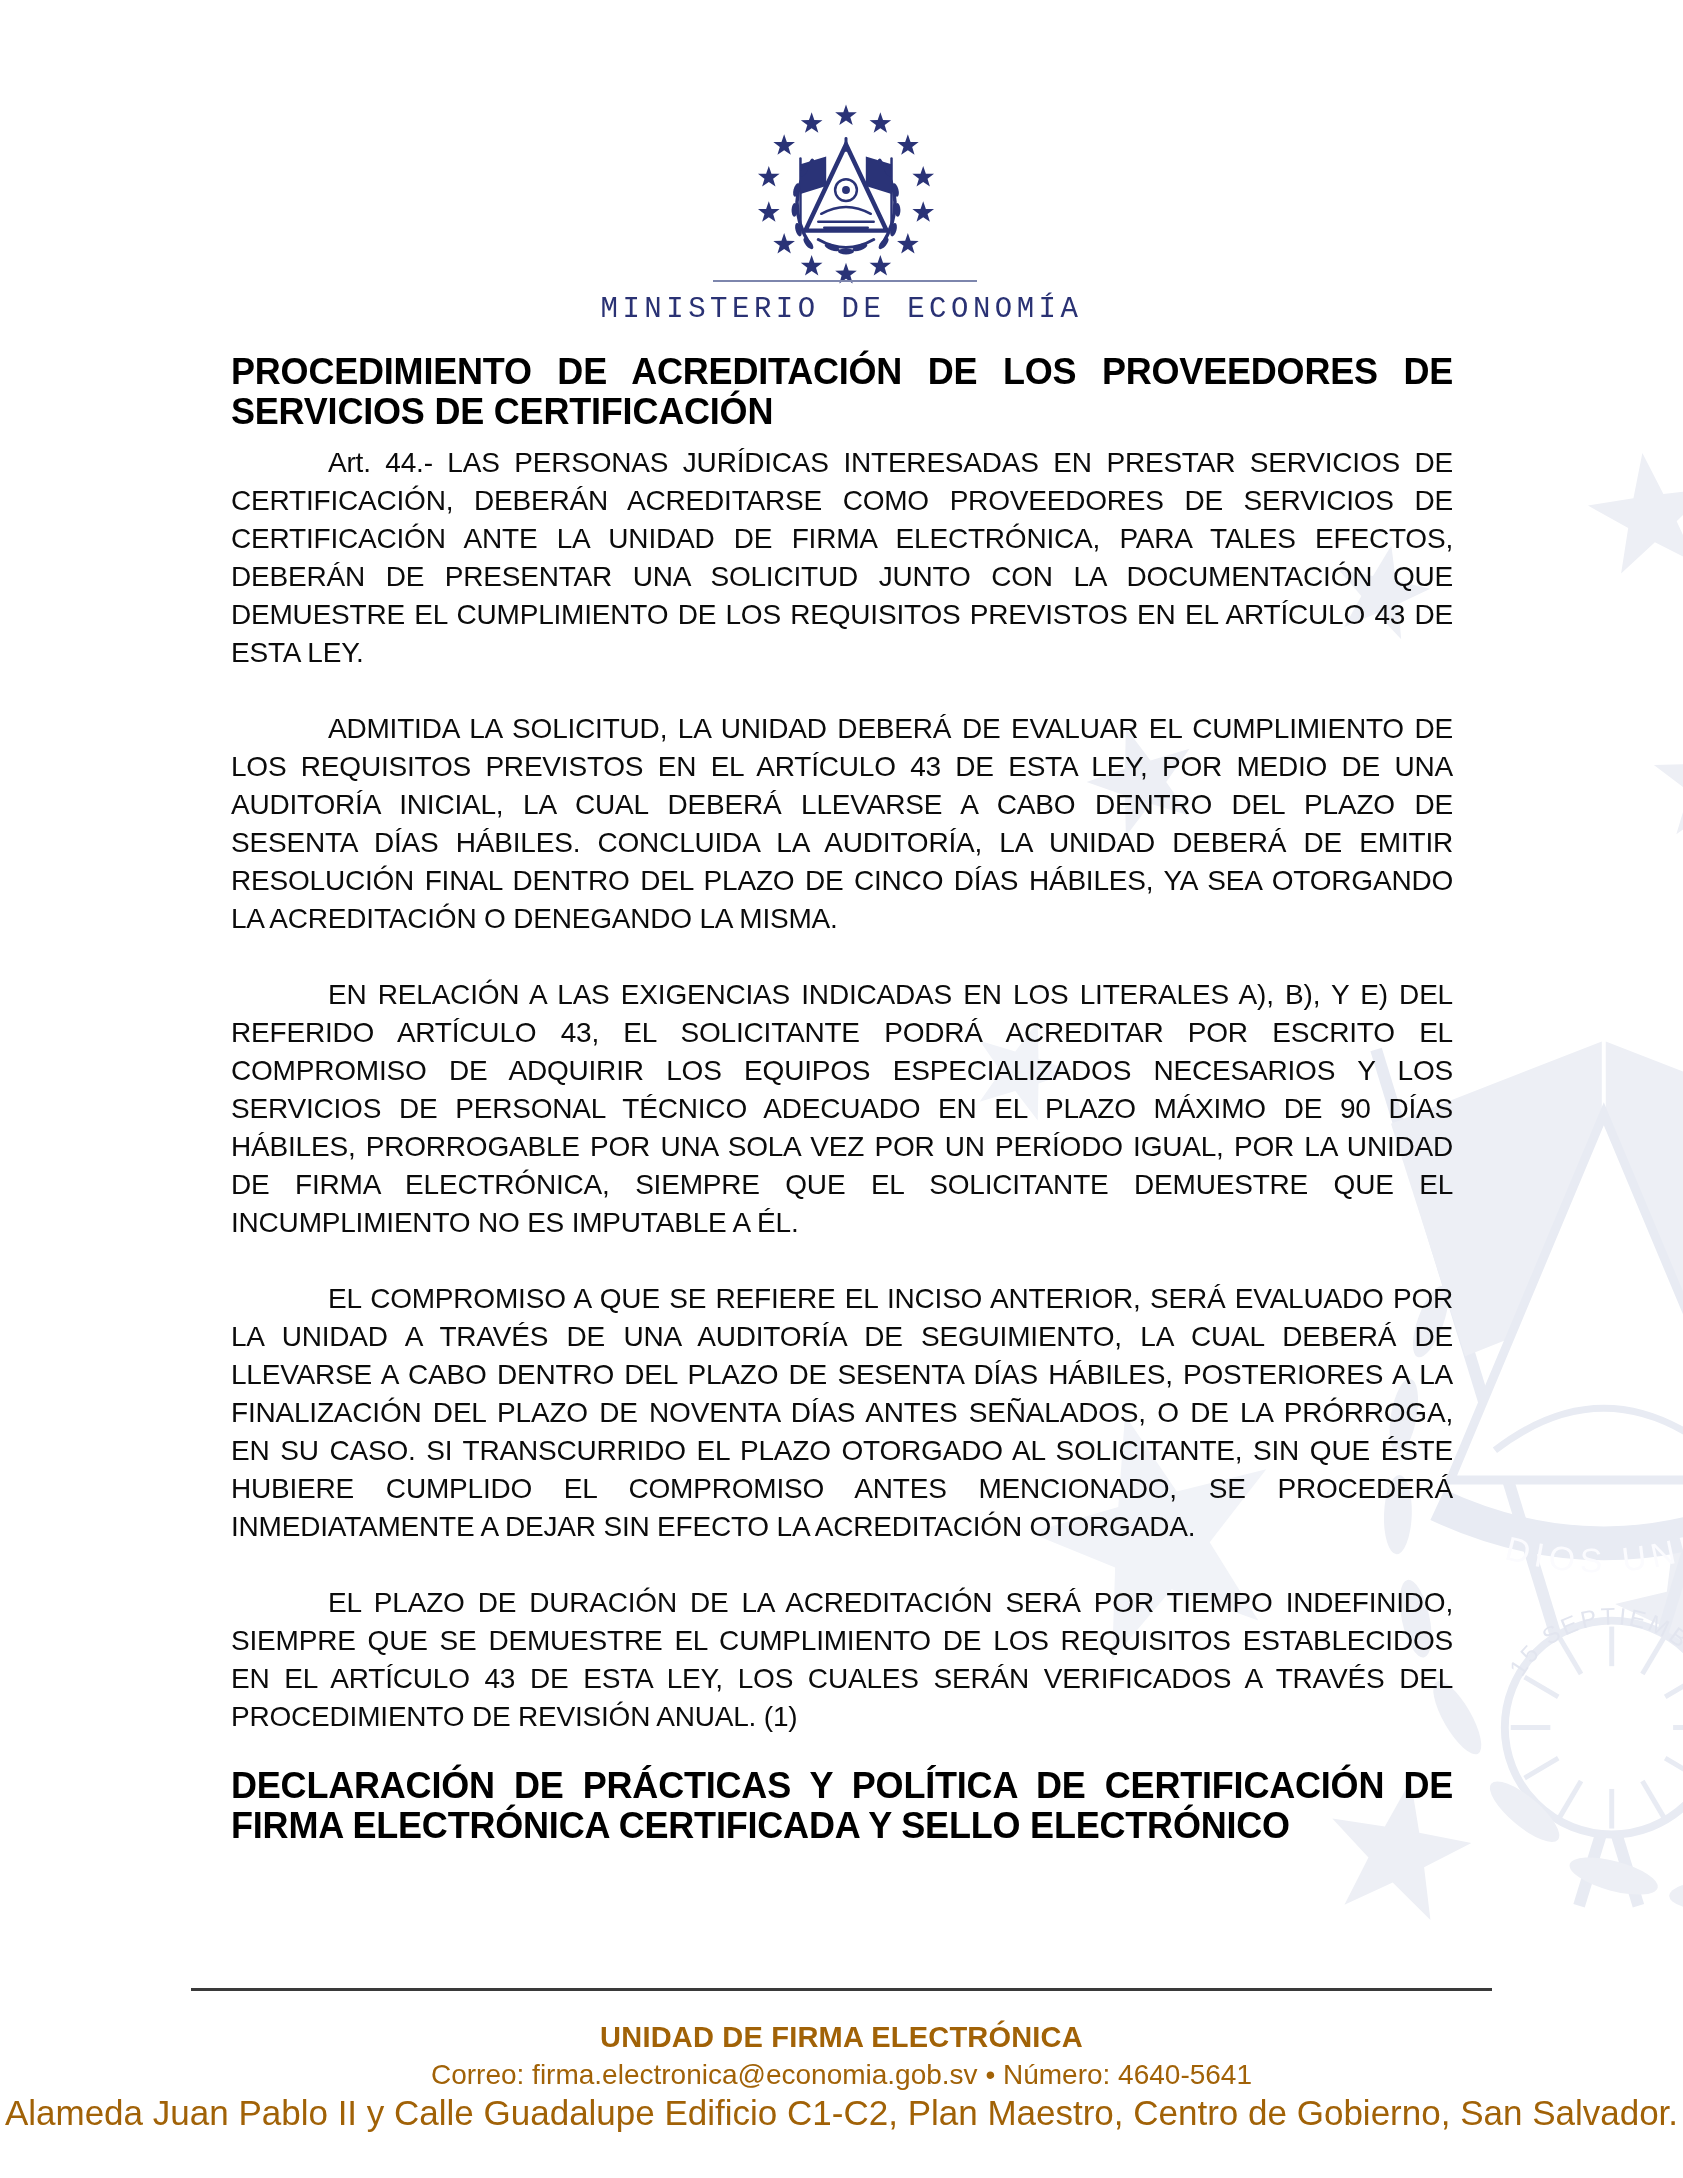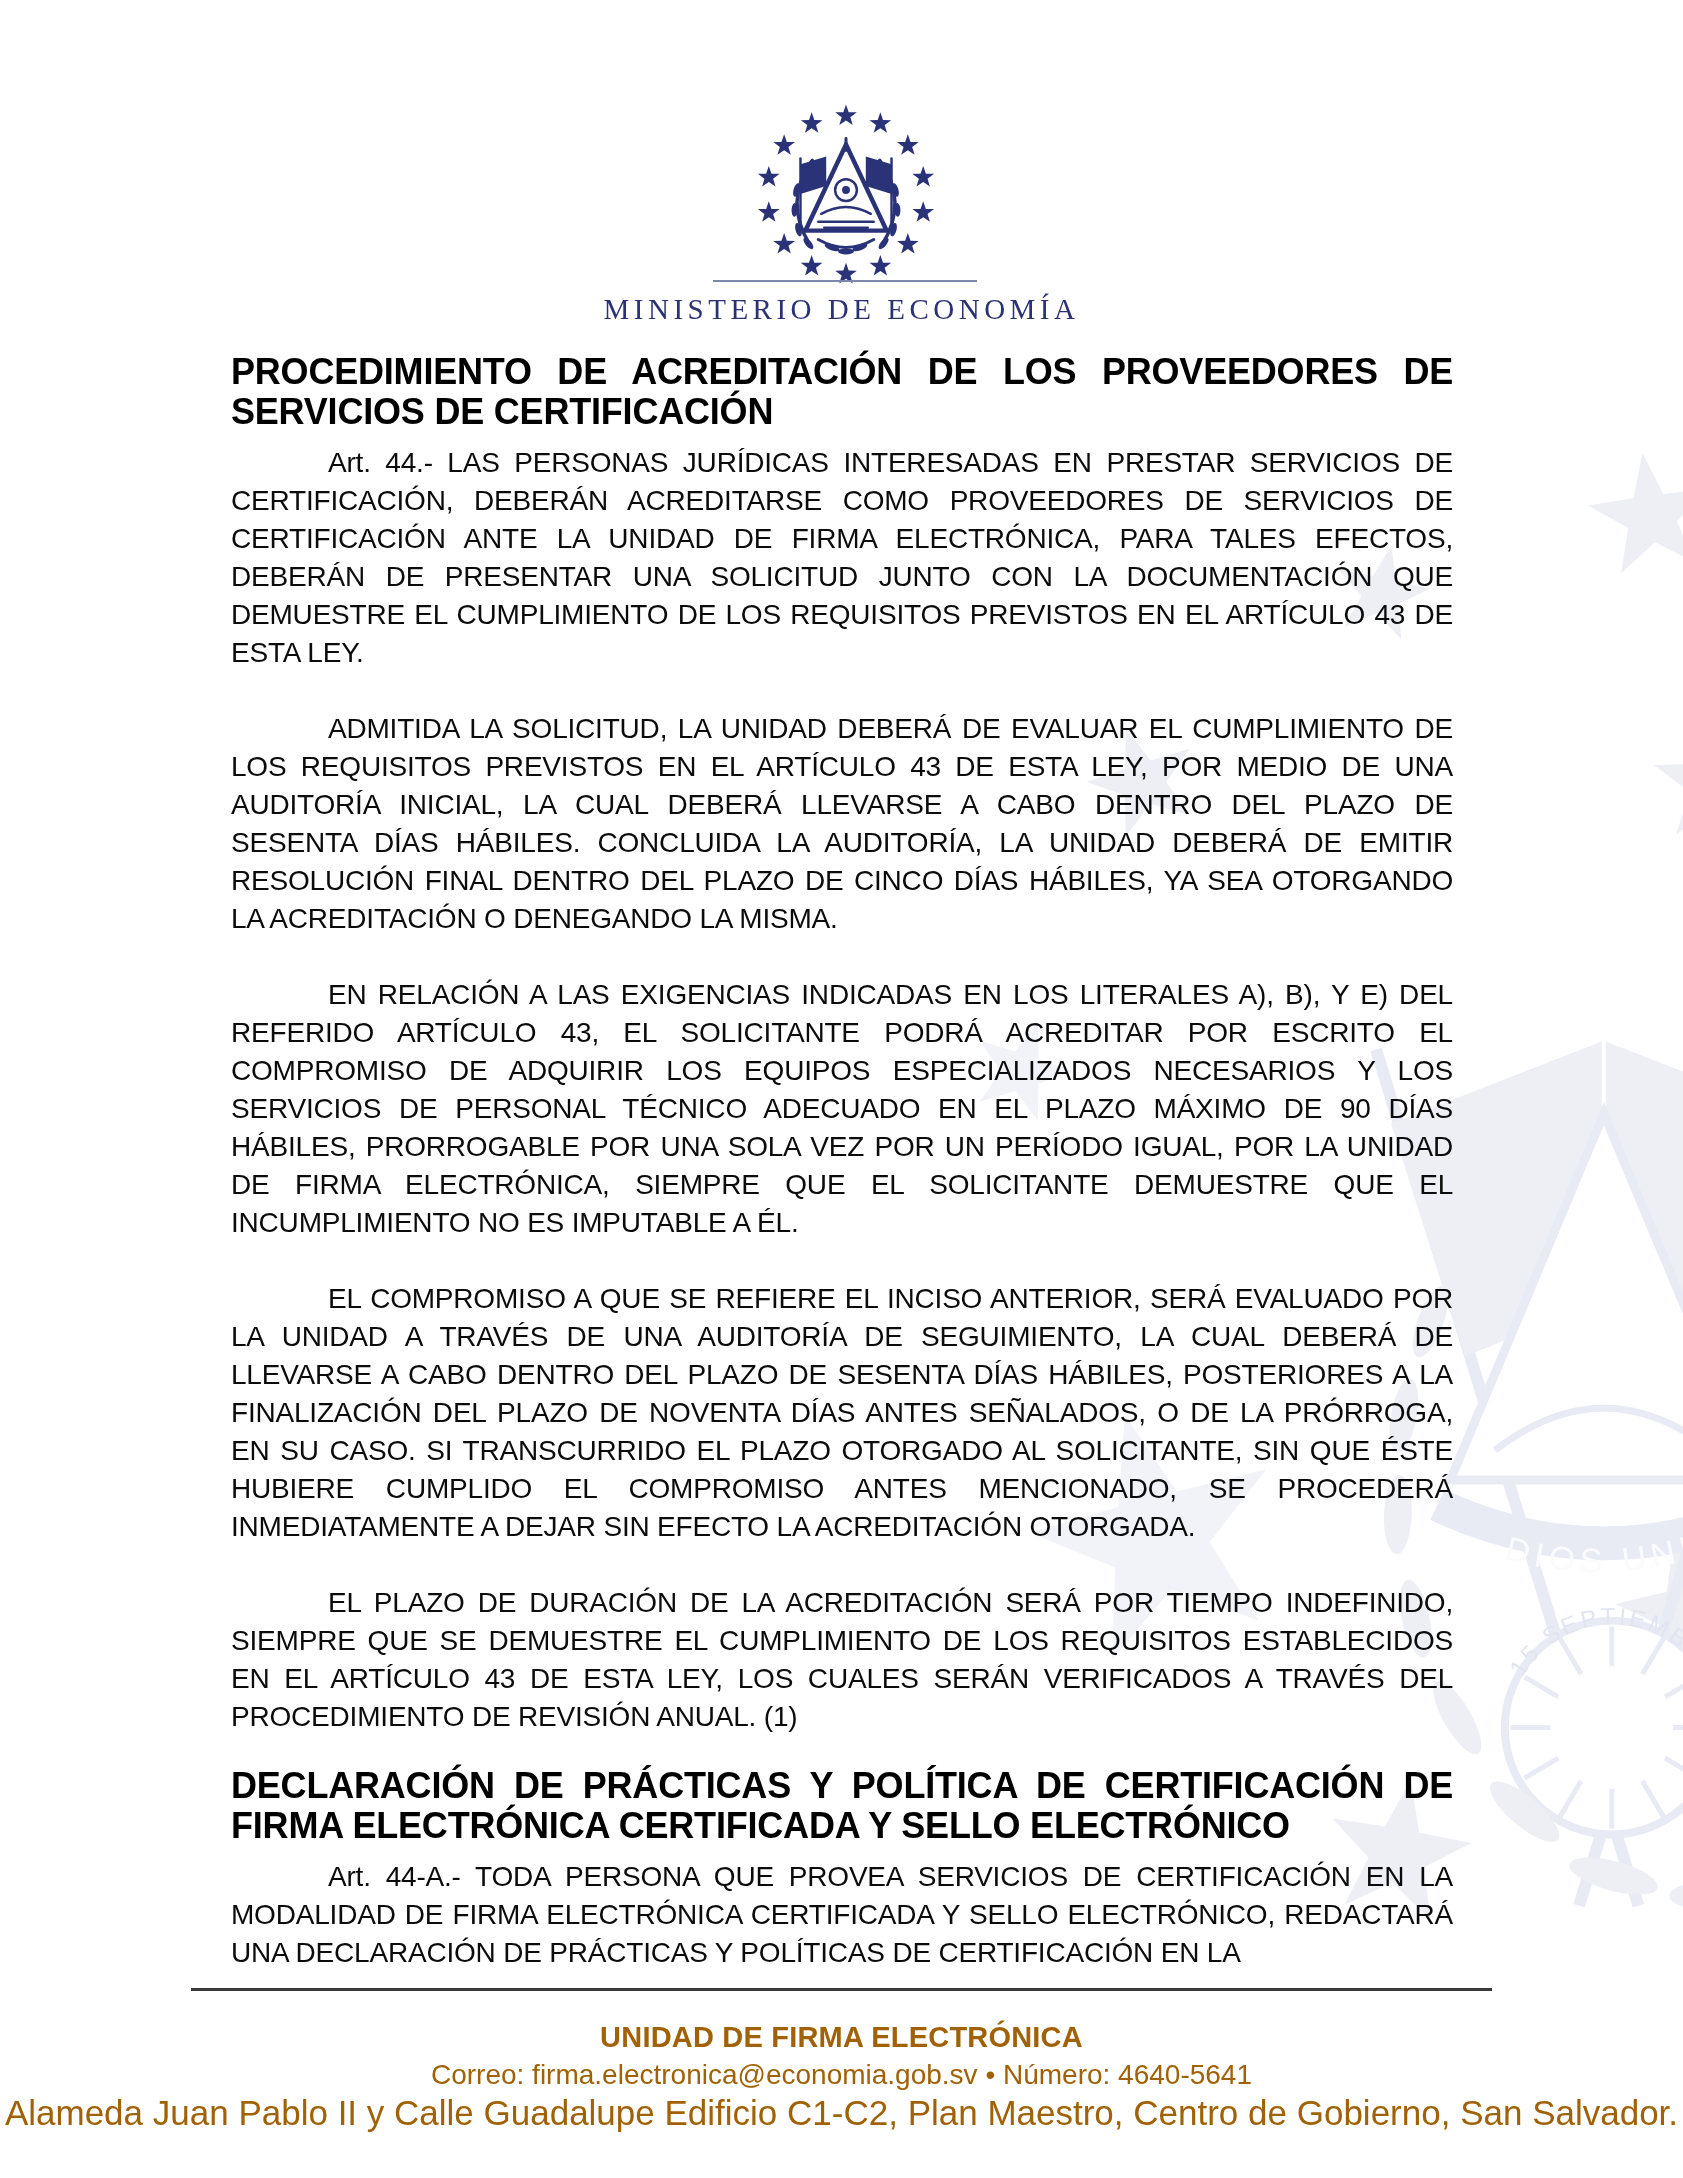--- a/index.html
+++ b/index.html
@@ -14,21 +14,21 @@
 
   
   .watermark-svg{position:absolute;left:0;top:0;z-index:0;pointer-events:none;}
 
   
   .logo-svg{position:absolute;left:747px;top:99px;z-index:2;}
   .logo-rule{position:absolute;left:713px;top:280px;width:264px;height:2px;background:#7d86ad;z-index:2;}
   .ministry-name{
     position:absolute;left:0;top:293px;width:1683px;
     text-align:center;
-    font-family:Liberation Serif, serif;
+    font-family:Liberation Mono, monospace;
     font-size:29px;letter-spacing:4.5px;
     color:#2a3274;z-index:2;white-space:nowrap;
   }
 
   
   .doc{
     position:absolute;left:231px;top:352px;width:1222px;z-index:1;
     font-size:28px;line-height:38px;color:#0b0b0b;
     text-align:justify;letter-spacing:-0.2px;
   }
@@ -179,21 +179,20 @@
   <div class="ministry-name">MINISTERIO DE ECONOMÍA</div>
 
   <main class="doc">
     <h2>PROCEDIMIENTO DE ACREDITACIÓN DE LOS PROVEEDORES DE SERVICIOS DE CERTIFICACIÓN</h2>
     <p class="first">Art. 44.- LAS PERSONAS JURÍDICAS INTERESADAS EN PRESTAR SERVICIOS DE CERTIFICACIÓN, DEBERÁN ACREDITARSE COMO PROVEEDORES DE SERVICIOS DE CERTIFICACIÓN ANTE LA UNIDAD DE FIRMA ELECTRÓNICA, PARA TALES EFECTOS, DEBERÁN DE PRESENTAR UNA SOLICITUD JUNTO CON LA DOCUMENTACIÓN QUE DEMUESTRE EL CUMPLIMIENTO DE LOS REQUISITOS PREVISTOS EN EL ARTÍCULO 43 DE ESTA LEY.</p>
     <p>ADMITIDA LA SOLICITUD, LA UNIDAD DEBERÁ DE EVALUAR EL CUMPLIMIENTO DE LOS REQUISITOS PREVISTOS EN EL ARTÍCULO 43 DE ESTA LEY, POR MEDIO DE UNA AUDITORÍA INICIAL, LA CUAL DEBERÁ LLEVARSE A CABO DENTRO DEL PLAZO DE SESENTA DÍAS HÁBILES. CONCLUIDA LA AUDITORÍA, LA UNIDAD DEBERÁ DE EMITIR RESOLUCIÓN FINAL DENTRO DEL PLAZO DE CINCO DÍAS HÁBILES, YA SEA OTORGANDO LA ACREDITACIÓN O DENEGANDO LA MISMA.</p>
     <p>EN RELACIÓN A LAS EXIGENCIAS INDICADAS EN LOS LITERALES A), B), Y E) DEL REFERIDO ARTÍCULO 43, EL SOLICITANTE PODRÁ ACREDITAR POR ESCRITO EL COMPROMISO DE ADQUIRIR LOS EQUIPOS ESPECIALIZADOS NECESARIOS Y LOS SERVICIOS DE PERSONAL TÉCNICO ADECUADO EN EL PLAZO MÁXIMO DE 90 DÍAS HÁBILES, PRORROGABLE POR UNA SOLA VEZ POR UN PERÍODO IGUAL, POR LA UNIDAD DE FIRMA ELECTRÓNICA, SIEMPRE QUE EL SOLICITANTE DEMUESTRE QUE EL INCUMPLIMIENTO NO ES IMPUTABLE A ÉL.</p>
     <p>EL COMPROMISO A QUE SE REFIERE EL INCISO ANTERIOR, SERÁ EVALUADO POR LA UNIDAD A TRAVÉS DE UNA AUDITORÍA DE SEGUIMIENTO, LA CUAL DEBERÁ DE LLEVARSE A CABO DENTRO DEL PLAZO DE SESENTA DÍAS HÁBILES, POSTERIORES A LA FINALIZACIÓN DEL PLAZO DE NOVENTA DÍAS ANTES SEÑALADOS, O DE LA PRÓRROGA, EN SU CASO. SI TRANSCURRIDO EL PLAZO OTORGADO AL SOLICITANTE, SIN QUE ÉSTE HUBIERE CUMPLIDO EL COMPROMISO ANTES MENCIONADO, SE PROCEDERÁ INMEDIATAMENTE A DEJAR SIN EFECTO LA ACREDITACIÓN OTORGADA.</p>
     <p>EL PLAZO DE DURACIÓN DE LA ACREDITACIÓN SERÁ POR TIEMPO INDEFINIDO, SIEMPRE QUE SE DEMUESTRE EL CUMPLIMIENTO DE LOS REQUISITOS ESTABLECIDOS EN EL ARTÍCULO 43 DE ESTA LEY, LOS CUALES SERÁN VERIFICADOS A TRAVÉS DEL PROCEDIMIENTO DE REVISIÓN ANUAL. (1)</p>
     <h2 class="later">DECLARACIÓN DE PRÁCTICAS Y POLÍTICA DE CERTIFICACIÓN DE FIRMA ELECTRÓNICA CERTIFICADA Y SELLO ELECTRÓNICO</h2>
-    <p class="first">Art. 44-A.- TODA PERSONA QUE PROVEA SERVICIOS DE CERTIFICACIÓN EN LA MODALIDAD DE FIRMA ELECTRÓNICA CERTIFICADA Y SELLO ELECTRÓNICO, REDACTARÁ UNA DECLARACIÓN DE PRÁCTICAS Y POLÍTICAS DE CERTIFICACIÓN EN LA</p>
   </main>
 
   <div class="footer-rule"></div>
   <div class="footer-line footer-title">UNIDAD DE FIRMA ELECTRÓNICA</div>
   <div class="footer-line footer-contact">Correo: firma.electronica@economia.gob.sv • Número: 4640-5641</div>
   <div class="footer-line footer-address">Alameda Juan Pablo II y Calle Guadalupe Edificio C1-C2, Plan Maestro, Centro de Gobierno, San Salvador.</div>
 
 </div>
 
 

